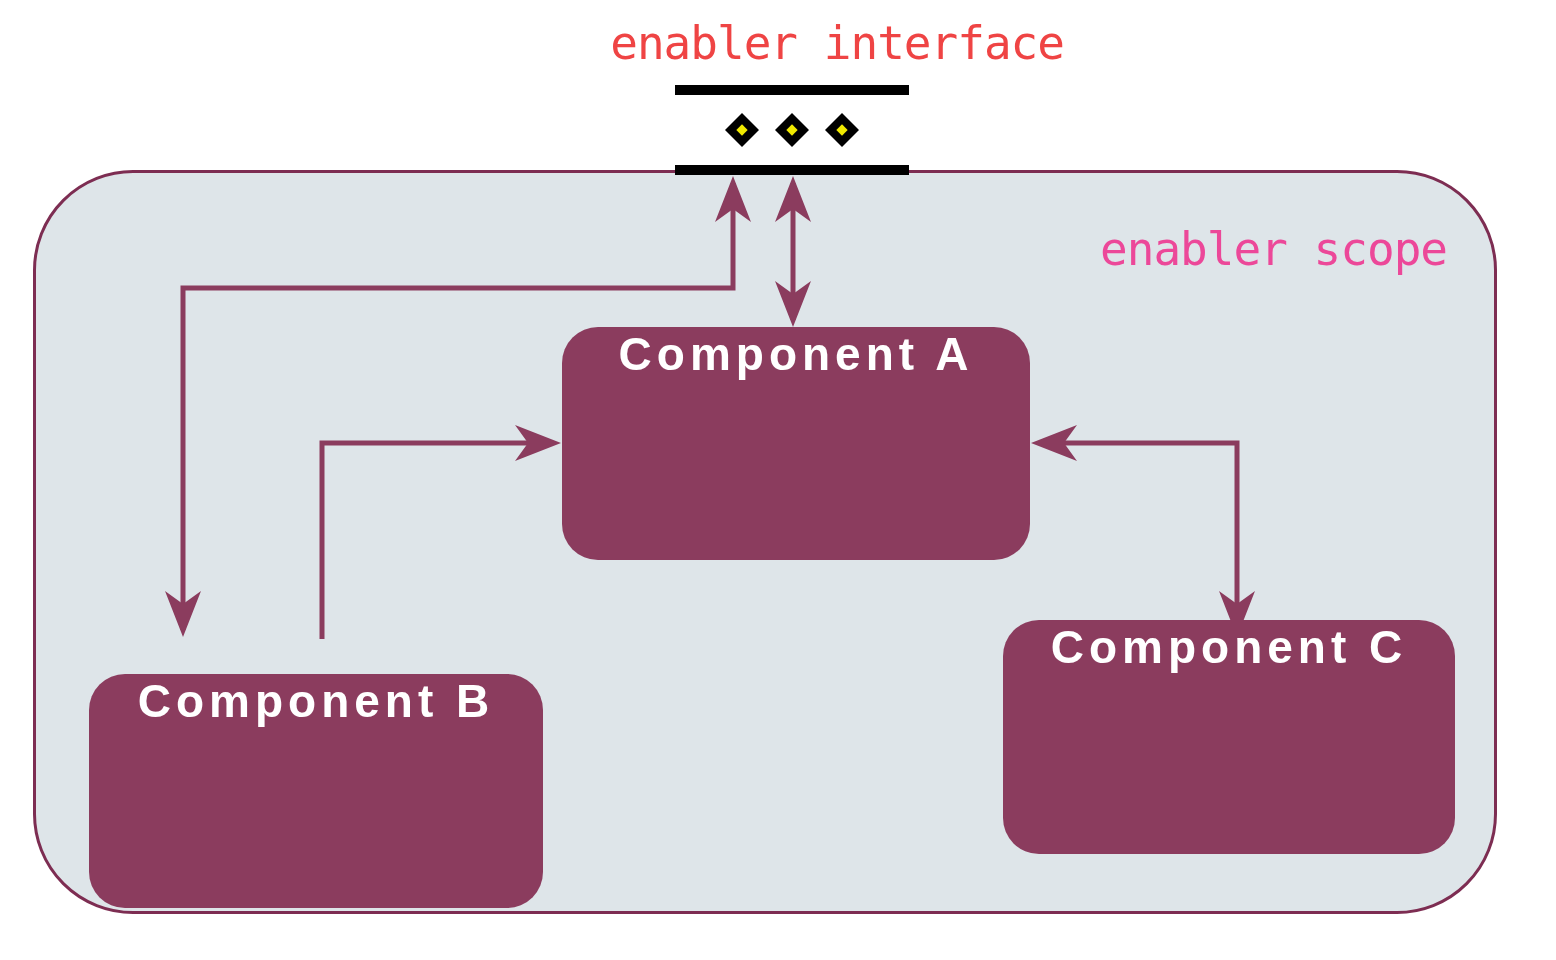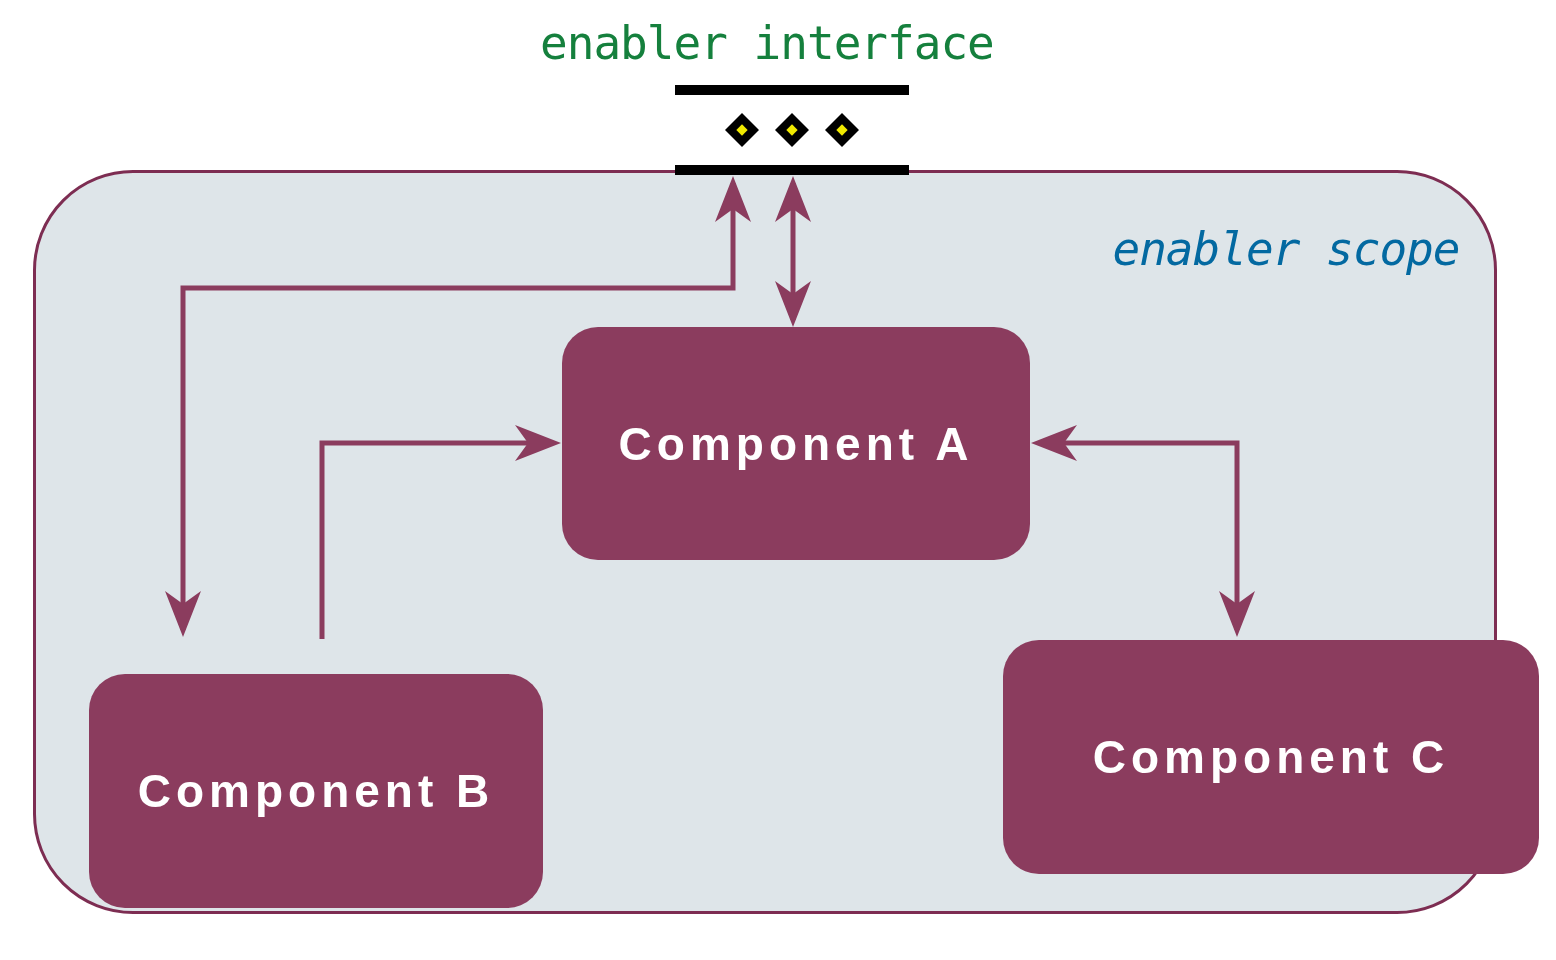--- a/index.html
+++ b/index.html
@@ -15,25 +15,25 @@
     background: #ffffff;
     overflow: hidden;
   }
 
   
   .iface-title {
     position: absolute;
     left: 540px;
     top: 16px;
     width: 524px;
-    text-align: left;
+    text-align: right;
     font-family: "DejaVu Sans Mono", monospace;
     font-size: 46px;
     letter-spacing: -1px;
-    color: #15803d;
+    color: #ef4444;
     white-space: nowrap;
     z-index: 6;
   }
   .iface-bar {
     position: absolute;
     left: 675px;
     width: 234px;
     height: 10px;
     background: #000000;
     z-index: 6;
@@ -80,28 +80,26 @@
     background: #dee5e9;
     border: 3px solid #7d2d52;
     border-radius: 100px;
     z-index: 1;
   }
   .scope-label {
     position: absolute;
     left: 1100px;
     top: 222px;
     width: 372px;
-    text-align: center;
     font-family: "DejaVu Sans Mono", monospace;
     font-size: 46px;
     letter-spacing: -1px;
-    color: #0369a1;
+    color: #ec4899;
     white-space: nowrap;
     z-index: 5;
-    font-style: italic;
   }
 
   
   .arrows {
     position: absolute;
     left: 0;
     top: 0;
     z-index: 2;
   }
   .arrow-line {
@@ -114,35 +112,34 @@
     stroke: none;
   }
 
   
   .component {
     position: absolute;
     box-sizing: border-box;
     background: #8b3c5e;
     border-radius: 36px;
     display: flex;
-    align-items: center;
     justify-content: center;
     z-index: 3;
   }
   .component .comp-label {
     color: #ffffff;
     font-family: "Liberation Sans", sans-serif;
     font-weight: bold;
     font-size: 46px;
     letter-spacing: 5px;
     white-space: nowrap;
   }
   .comp-a { left: 562px; top: 327px; width: 468px; height: 233px; }
   .comp-b { left: 89px;  top: 638px; width: 454px; height: 234px; margin-top: 36px; }
-  .comp-c { left: 1003px; top: 640px; width: 536px; height: 234px; }
+  .comp-c { left: 1003px; top: 620px; width: 452px; height: 234px; }
 </style>
 </head>
 <body>
 
 <div class="canvas">
 
   <div class="iface-title">enabler interface</div>
 
   <div class="iface-bar top"></div>
 

